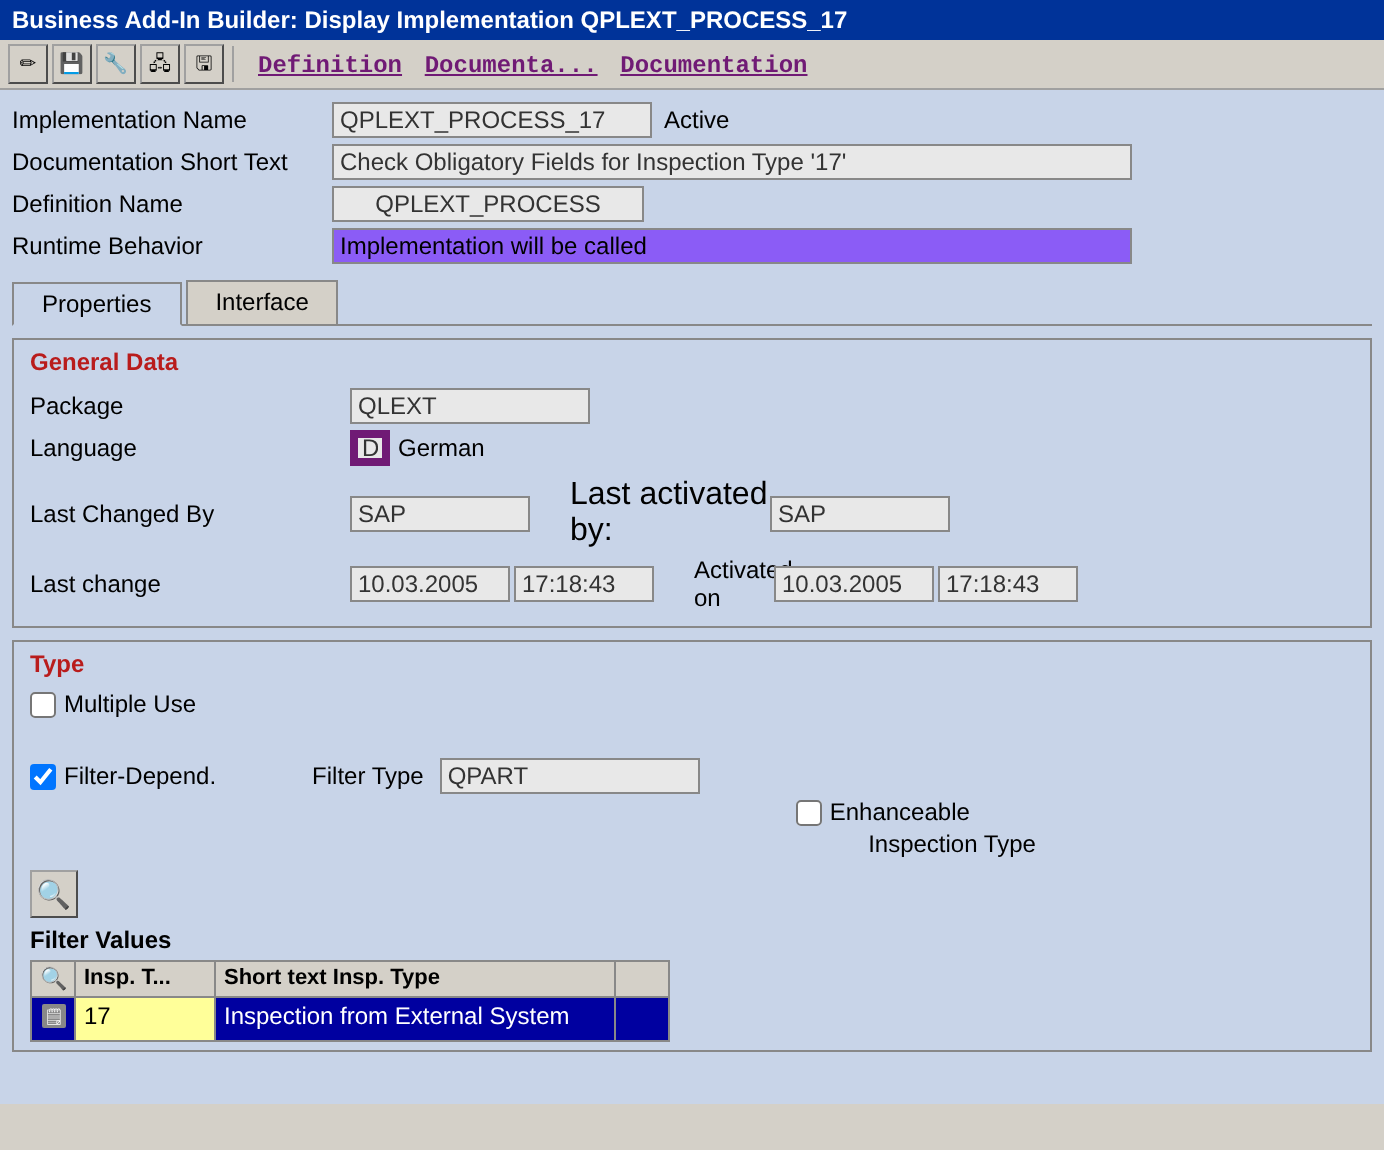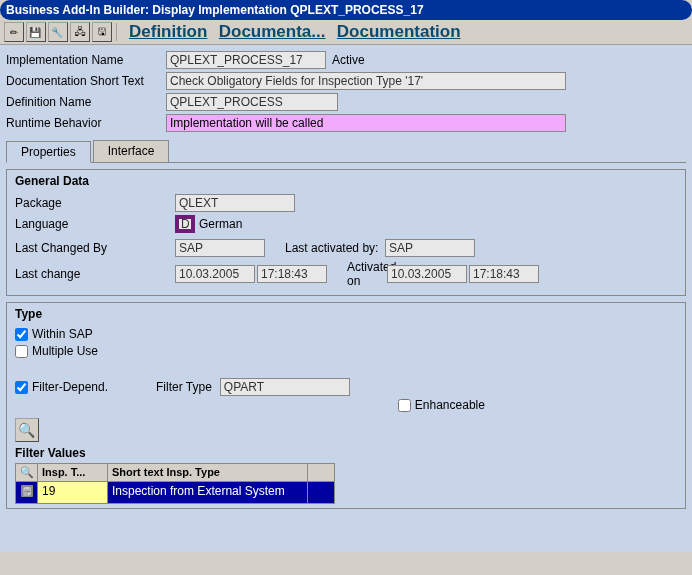--- a/index.html
+++ b/index.html
@@ -12,21 +12,20 @@
       overflow: hidden;
     }
     .title-bar {
       background: #003399;
       color: white;
       font-weight: bold;
       font-size: 12px;
       padding: 3px 6px;
       display: flex;
       align-items: center;
-      border-radius: 10px;
     }
     .toolbar {
       background: #d4d0c8;
       border-bottom: 1px solid #a0a0a0;
       padding: 2px 4px;
       display: flex;
       align-items: center;
       gap: 2px;
     }
     .toolbar-icon {
@@ -40,25 +39,26 @@
       cursor: pointer;
       font-size: 10px;
     }
     .toolbar-separator {
       width: 1px;
       height: 18px;
       background: #a0a0a0;
       margin: 0 2px;
     }
     .menu-item {
-      font-size: 17px;
+      font-size: 12px;
       cursor: pointer;
       padding: 2px 4px;
       text-decoration: underline;
-      color: #0c4a6e;
+      color: #701a75;
+      font-family: Liberation Mono, monospace;
     }
     .main-content {
       background: #c8d4e8;
       padding: 6px;
       height: calc(575px - 68px);
       overflow-y: auto;
     }
     .field-row {
       display: flex;
       align-items: center;
@@ -74,21 +74,21 @@
       border: 1px solid #888;
       padding: 1px 3px;
       font-size: 12px;
       height: 18px;
     }
     .field-input.readonly {
       background: #e8e8e8;
       color: #333;
     }
     .field-input.blue-bg {
-      background: #f0abfc;
+      background: #8b5cf6;
       color: #000;
     }
     .status-text {
       font-size: 12px;
       margin-left: 6px;
     }
     .tabs-container {
       display: flex;
       margin-top: 8px;
       border-bottom: 1px solid #888;
@@ -112,21 +112,21 @@
     .section-box {
       border: 1px solid #888;
       background: #c8d4e8;
       margin-top: 6px;
       padding: 4px 8px;
     }
     .section-title {
       font-weight: bold;
       font-size: 12px;
       margin-bottom: 6px;
-      color: #000000;
+      color: #b91c1c;
     }
     .checkbox-row {
       display: flex;
       align-items: center;
       margin-bottom: 3px;
       gap: 4px;
     }
     .checkbox-label {
       font-size: 12px;
     }
@@ -221,21 +221,21 @@
     <span class="status-text">Active</span>
   </div>
 
   <div class="field-row">
     <div class="field-label">Documentation Short Text</div>
     <input class="field-input readonly" type="text" style="width: 400px;" value="Check Obligatory Fields for Inspection Type '17'">
   </div>
 
   <div class="field-row">
     <div class="field-label">Definition Name</div>
-    <input class="field-input readonly" type="text" style="width: 172px;" value="QPLEXT_PROCESS">
+    <input class="field-input readonly" type="text" style="width: 156px; text-align: center;" value="QPLEXT_PROCESS">
   </div>
 
   <div class="field-row">
     <div class="field-label">Runtime Behavior</div>
     <input class="field-input blue-bg" type="text" style="width: 400px;" value="Implementation will be called">
   </div>
 
   <div class="tabs-container">
     <div class="tab active">
       <span>Properties</span>
@@ -257,77 +257,74 @@
       <div class="field-label">Language</div>
       <input class="field-input readonly lang-field" type="text" value="DE" style="">
       <span>German</span>
     </div>
 
     <div style="margin-top:6px;"></div>
 
     <div class="field-row">
       <div class="field-label">Last Changed By</div>
       <input class="field-input readonly" type="text" style="width: 90px;" value="SAP">
-      <div style="width:120px; padding-left:20px; font-size:12px;">Last activated by:</div>
+      <div style="width:120px; padding-left:20px; font-size:16px;">Last activated by:</div>
       <input class="field-input readonly" type="text" style="width: 90px;" value="SAP">
     </div>
 
     <div class="field-row">
       <div class="field-label">Last change</div>
       <input class="field-input readonly" type="text" style="width: 80px;" value="10.03.2005">
       <input class="field-input readonly" type="text" style="width: 70px; margin-left: 2px;" value="17:18:43">
       <div style="width:60px; padding-left:20px; font-size:12px;">Activated on</div>
       <input class="field-input readonly" type="text" style="width: 80px;" value="10.03.2005">
       <input class="field-input readonly" type="text" style="width: 70px; margin-left: 2px;" value="17:18:43">
     </div>
   </div>
 
   <div class="section-box">
     <div class="section-title">Type</div>
 
-    <div class="checkbox-row">
-      <input type="checkbox" checked="" style="">
-      <span class="checkbox-label">Within SAP</span>
-    </div>
     <div class="checkbox-row">
       <input type="checkbox" style="">
       <span class="checkbox-label">Multiple Use</span>
     </div>
     <div class="filter-type-row">
       <div style="display:flex;align-items:center;gap:4px;">
         <input type="checkbox" checked="" style="">
         <span class="checkbox-label">Filter-Depend.</span>
       </div>
       <span style="font-size:12px;margin-left:40px;">Filter Type</span>
       <input class="field-input readonly" type="text" style="width: 130px;" value="QPART">
       <div style="display:flex;align-items:center;gap:4px;margin-left:40px;margin-top:36px;">
         <input type="checkbox" style="">
         <span class="checkbox-label">Enhanceable</span>
       </div>
     </div>
 
+    <div class="inspection-type-label">Inspection Type</div>
 
     <div style="margin-top:6px; margin-bottom:4px;">
       <div class="icon-btn">🔍</div>
     </div>
 
     <div style="font-size:12px; font-weight:bold; margin-bottom:3px;">Filter Values</div>
 
     <div style="width:320px;">
       <div class="grid-header">
         <div class="grid-header-cell" style="width:22px;">🔍</div>
         <div class="grid-header-cell" style="width:70px;">Insp. T...</div>
         <div class="grid-header-cell" style="width:200px;">Short text Insp. Type</div>
       </div>
       <div class="grid-row highlighted">
         <div class="grid-cell" style="width:22px;">
           <svg width="14" height="14" viewBox="0 0 14 14">
             <rect x="1" y="1" width="12" height="12" fill="#888" rx="1"></rect>
             <text x="7" y="10" font-size="8" text-anchor="middle" fill="white">🗒</text>
           </svg>
         </div>
-        <div class="grid-cell" style="width:70px; background:#ffff99; color:#000;">19</div>
+        <div class="grid-cell" style="width:70px; background:#ffff99; color:#000;">17</div>
         <div class="grid-cell" style="width:200px; background:#0000a0; color:white;">Inspection from External System</div>
       </div>
     </div>
   </div>
 
 </div>
 
 </body></html>

